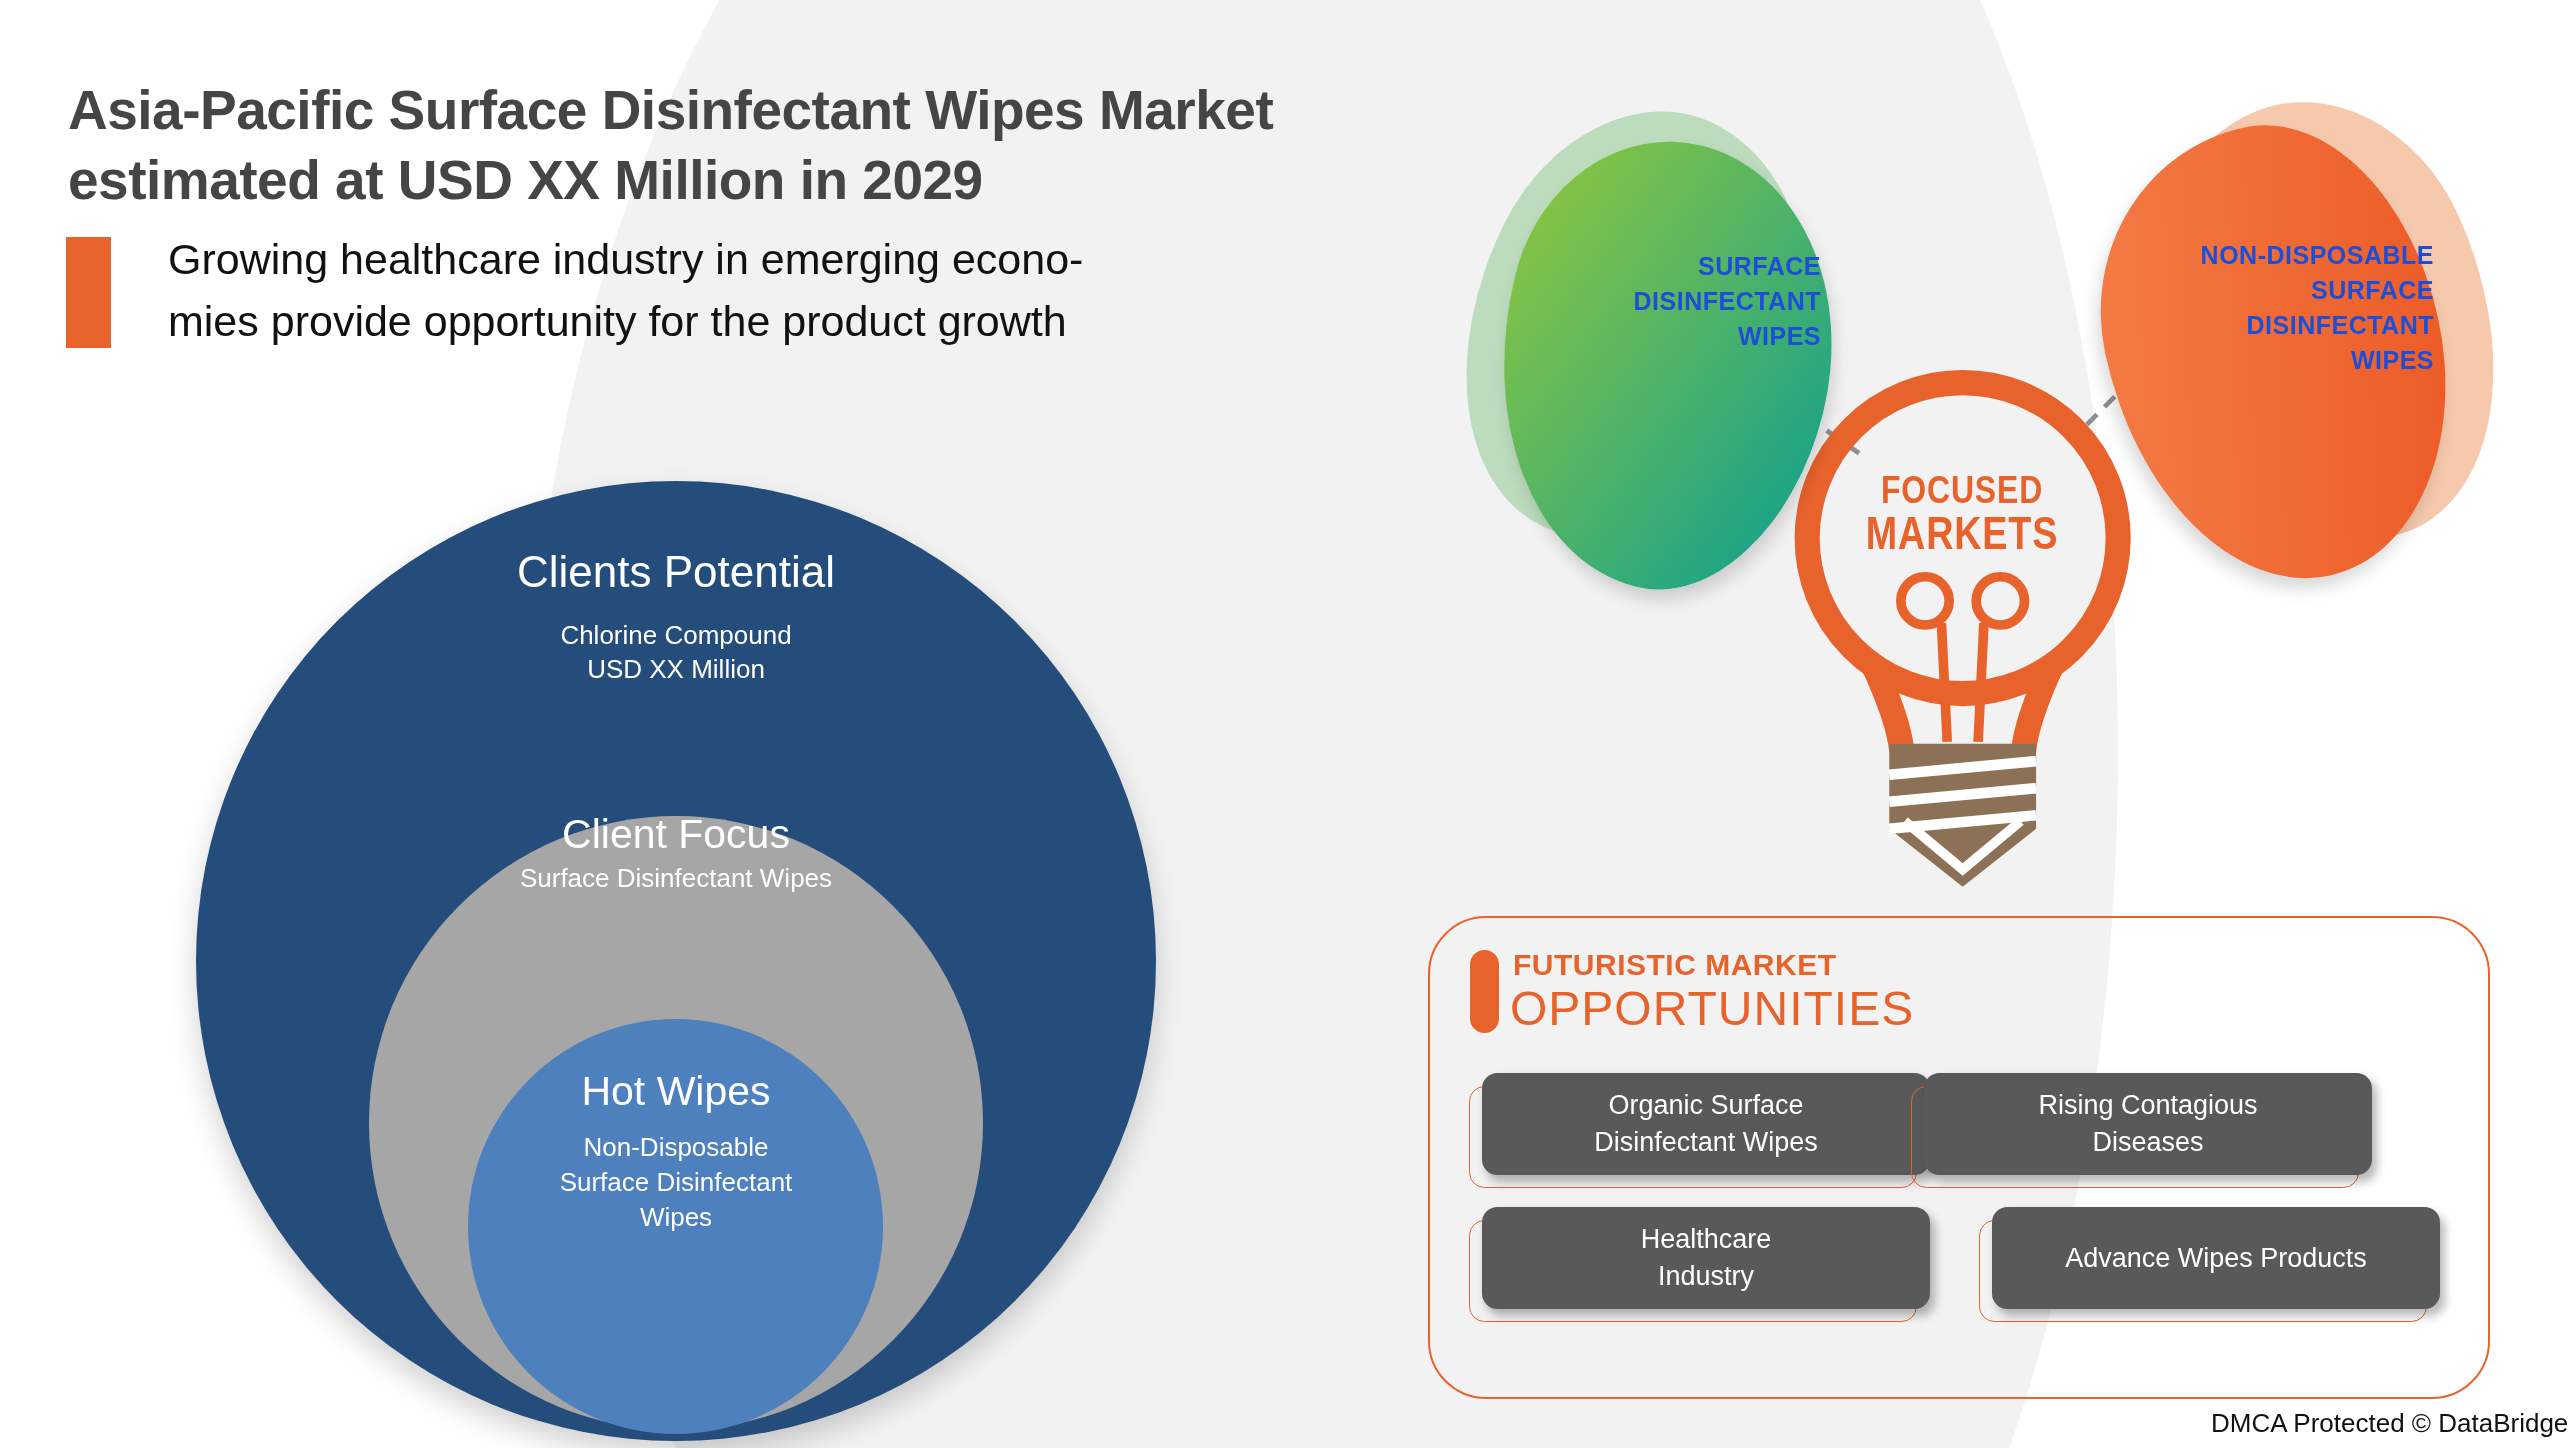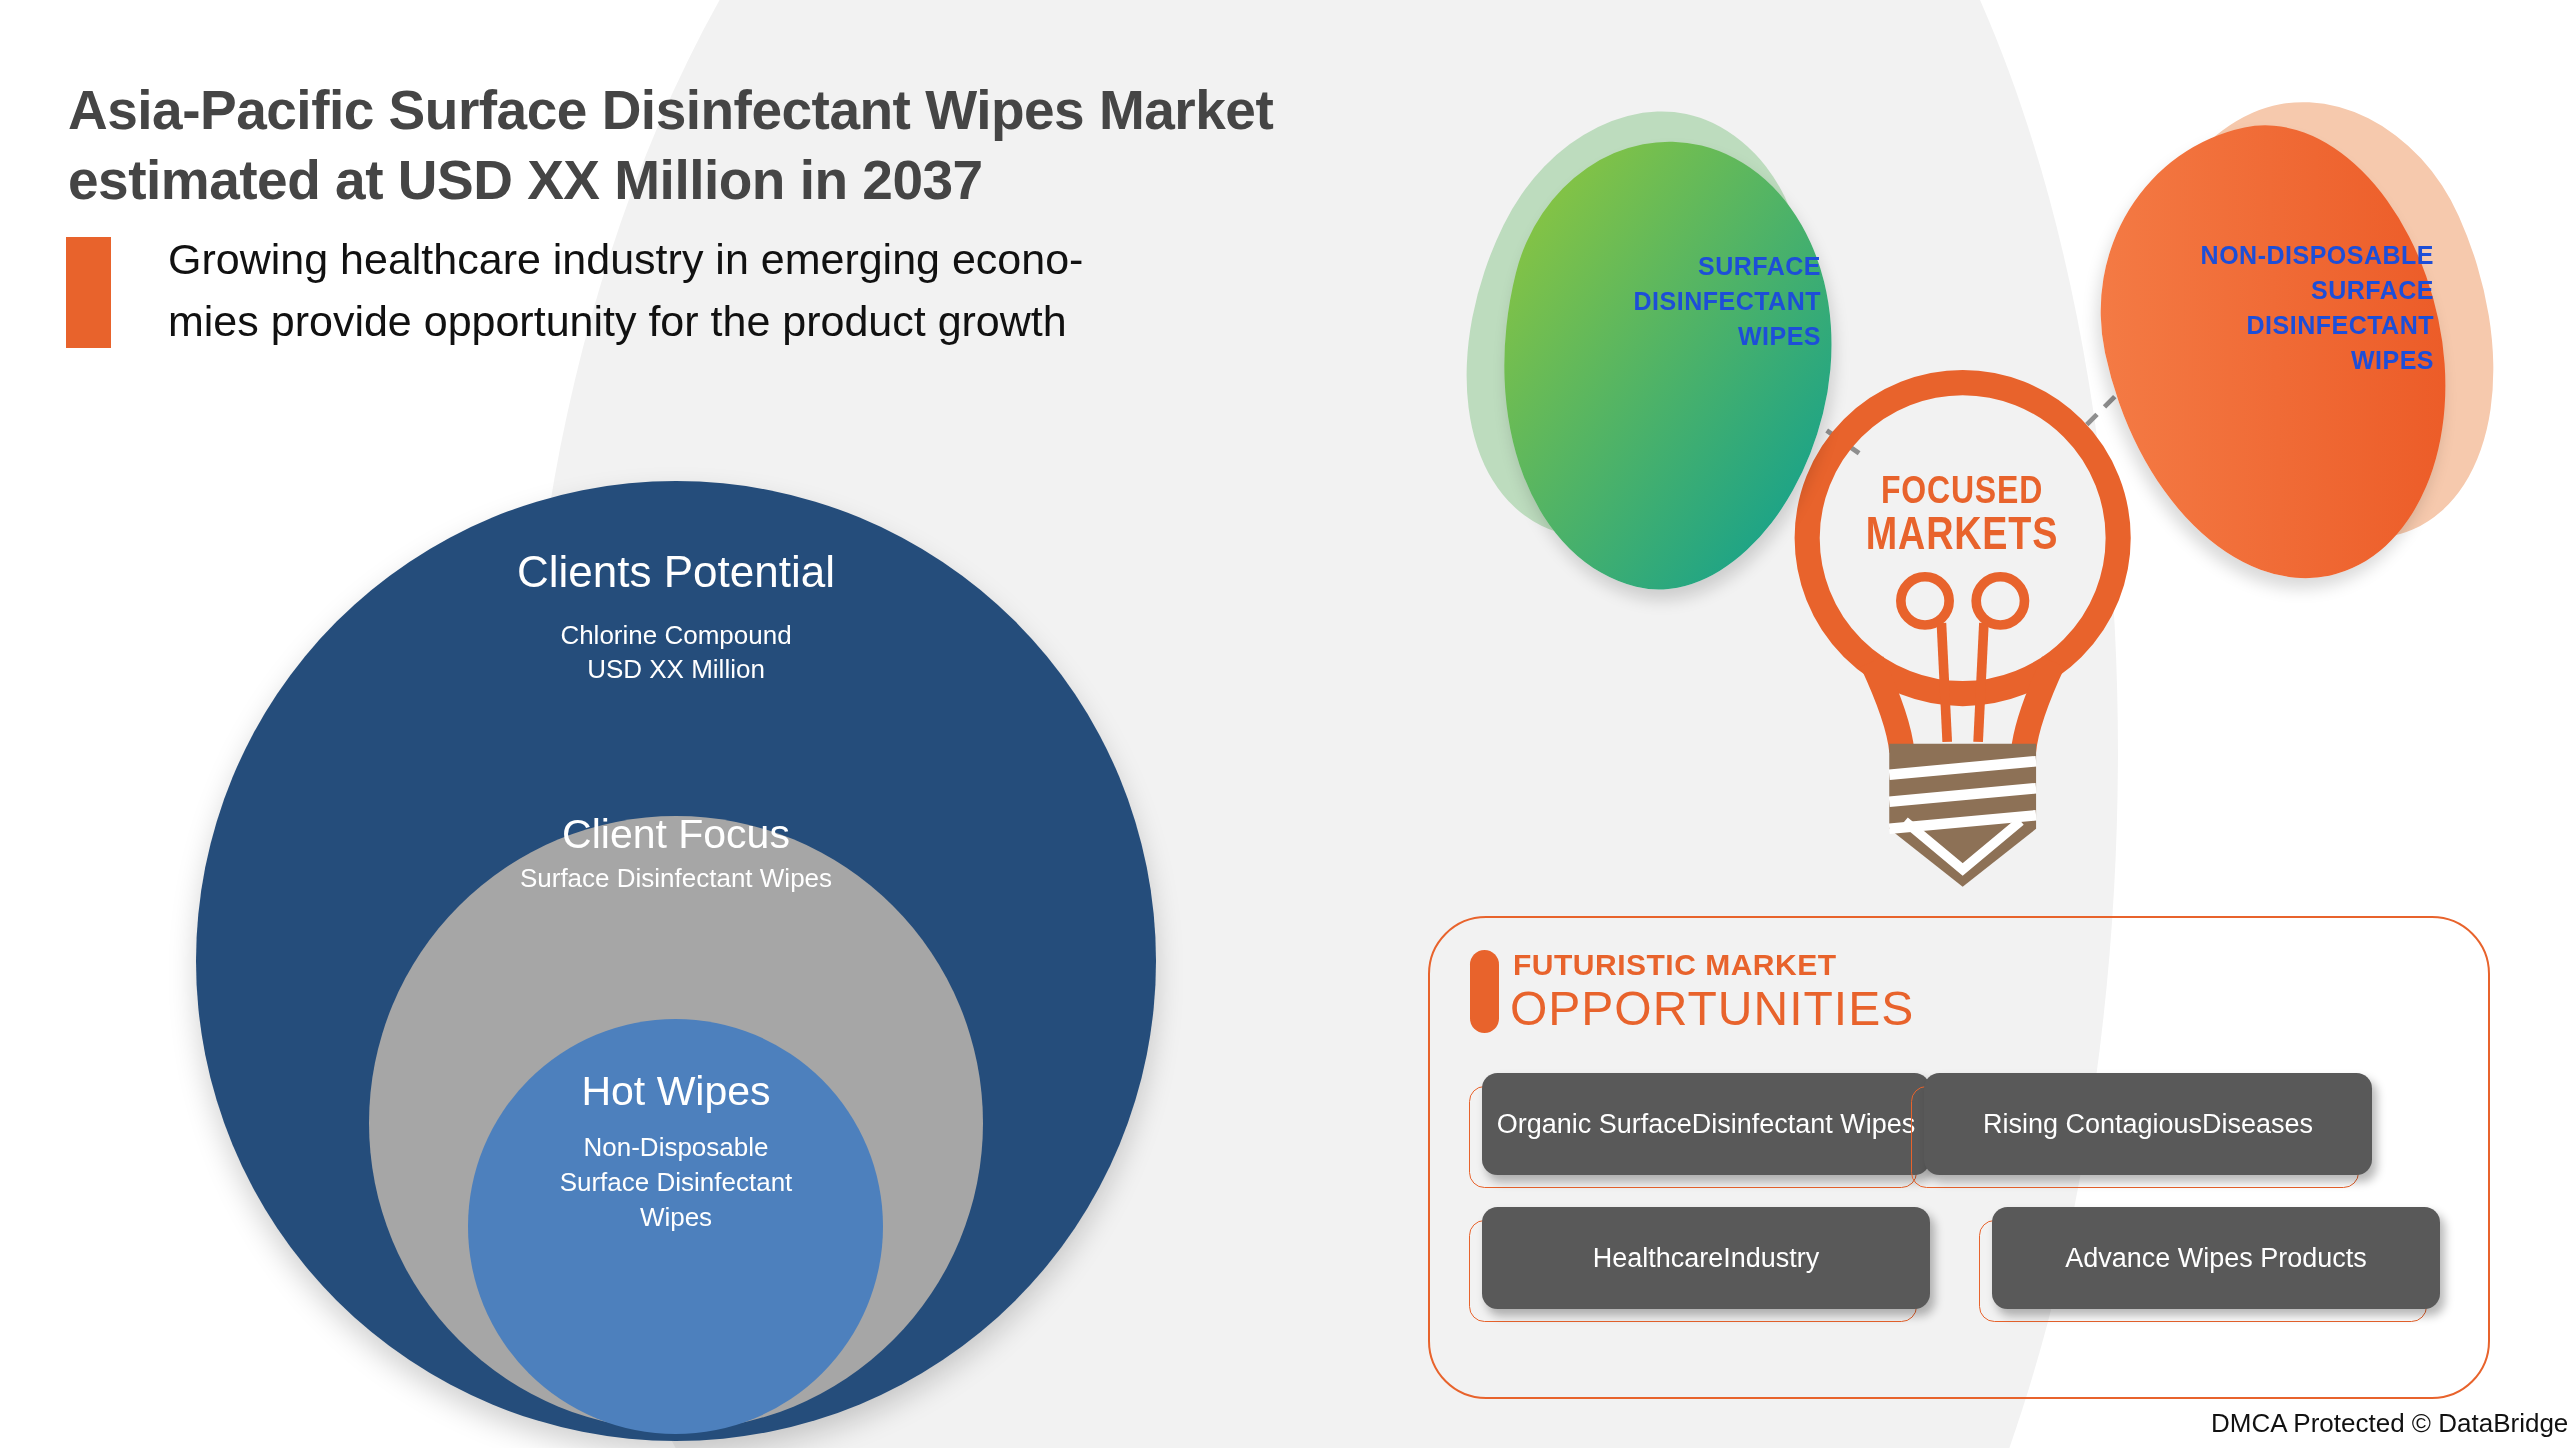--- a/index.html
+++ b/index.html
@@ -78,21 +78,21 @@
   .opp-heading1{left:1513px;top:948px;width:676px;z-index:5;font-size:30px;font-weight:700;color:#e8632c;letter-spacing:0.5px;}
   .opp-heading2{left:1510px;top:981px;width:676px;z-index:5;font-size:48px;font-weight:400;color:#e8632c;letter-spacing:1px;}
 
   .opp-card{z-index:5;width:448px;height:102px;}
   .opp-card .outline{
     position:absolute;left:-12.6px;top:12.6px;width:448px;height:102px;
     border:1.9px solid #e8632c;border-radius:15.5px;box-sizing:border-box;
   }
   .opp-card .face{
     position:absolute;left:0;top:0;width:448px;height:102px;background:#595959;border-radius:15.5px;
-    display:flex;align-items:center;justify-content:center;
+    display:flex;flex-direction:column;align-items:center;justify-content:center;
     color:#ffffff;font-size:27px;line-height:37px;text-align:center;
     box-shadow:4.8px 6.8px 9.7px rgba(0,0,0,.28);
   }
   .opp-card1{left:1482px;top:1073px;}
   .opp-card2{left:1924px;top:1073px;}
   .opp-card3{left:1482px;top:1207px;}
   .opp-card4{left:1992px;top:1207px;}
 
   
   .dmca{right:7.7px;top:1408px;width:676px;z-index:6;text-align:right;font-size:26px;color:#111111;}
@@ -122,21 +122,21 @@
       <path d="M 1956,770 L 2108,770 L 2108,858 L 2032,918 L 1956,858 Z" fill="#8d7156"></path>
       <line x1="1956" y1="802" x2="2108" y2="788" stroke="#ffffff" stroke-width="11"></line>
       <line x1="1956" y1="830" x2="2108" y2="816" stroke="#ffffff" stroke-width="11"></line>
       <line x1="1956" y1="858" x2="2108" y2="844" stroke="#ffffff" stroke-width="11"></line>
       <path d="M 1972,850 L 2032,900 L 2092,850" fill="none" stroke="#ffffff" stroke-width="10"></path>
     </g>
   </svg>
 
   <div class="abs title">
     <div>Asia-Pacific Surface Disinfectant Wipes Market</div>
-    <div>estimated at USD XX Million in 2037</div>
+    <div>estimated at USD XX Million in 2029</div>
   </div>
   <div class="abs accent-bar"></div>
   <div class="abs subtitle">
     <div>Growing healthcare industry in emerging econo-</div>
     <div>mies provide opportunity for the product growth</div>
   </div>
 
   <div class="abs circle circle-outer"></div>
   <div class="abs circle circle-mid"></div>
   <div class="abs circle circle-inner"></div>

